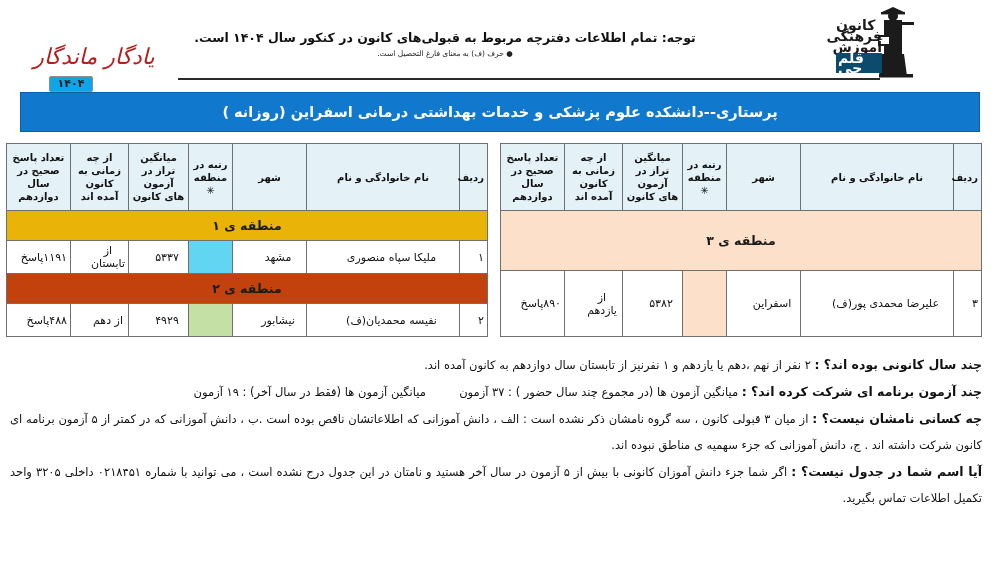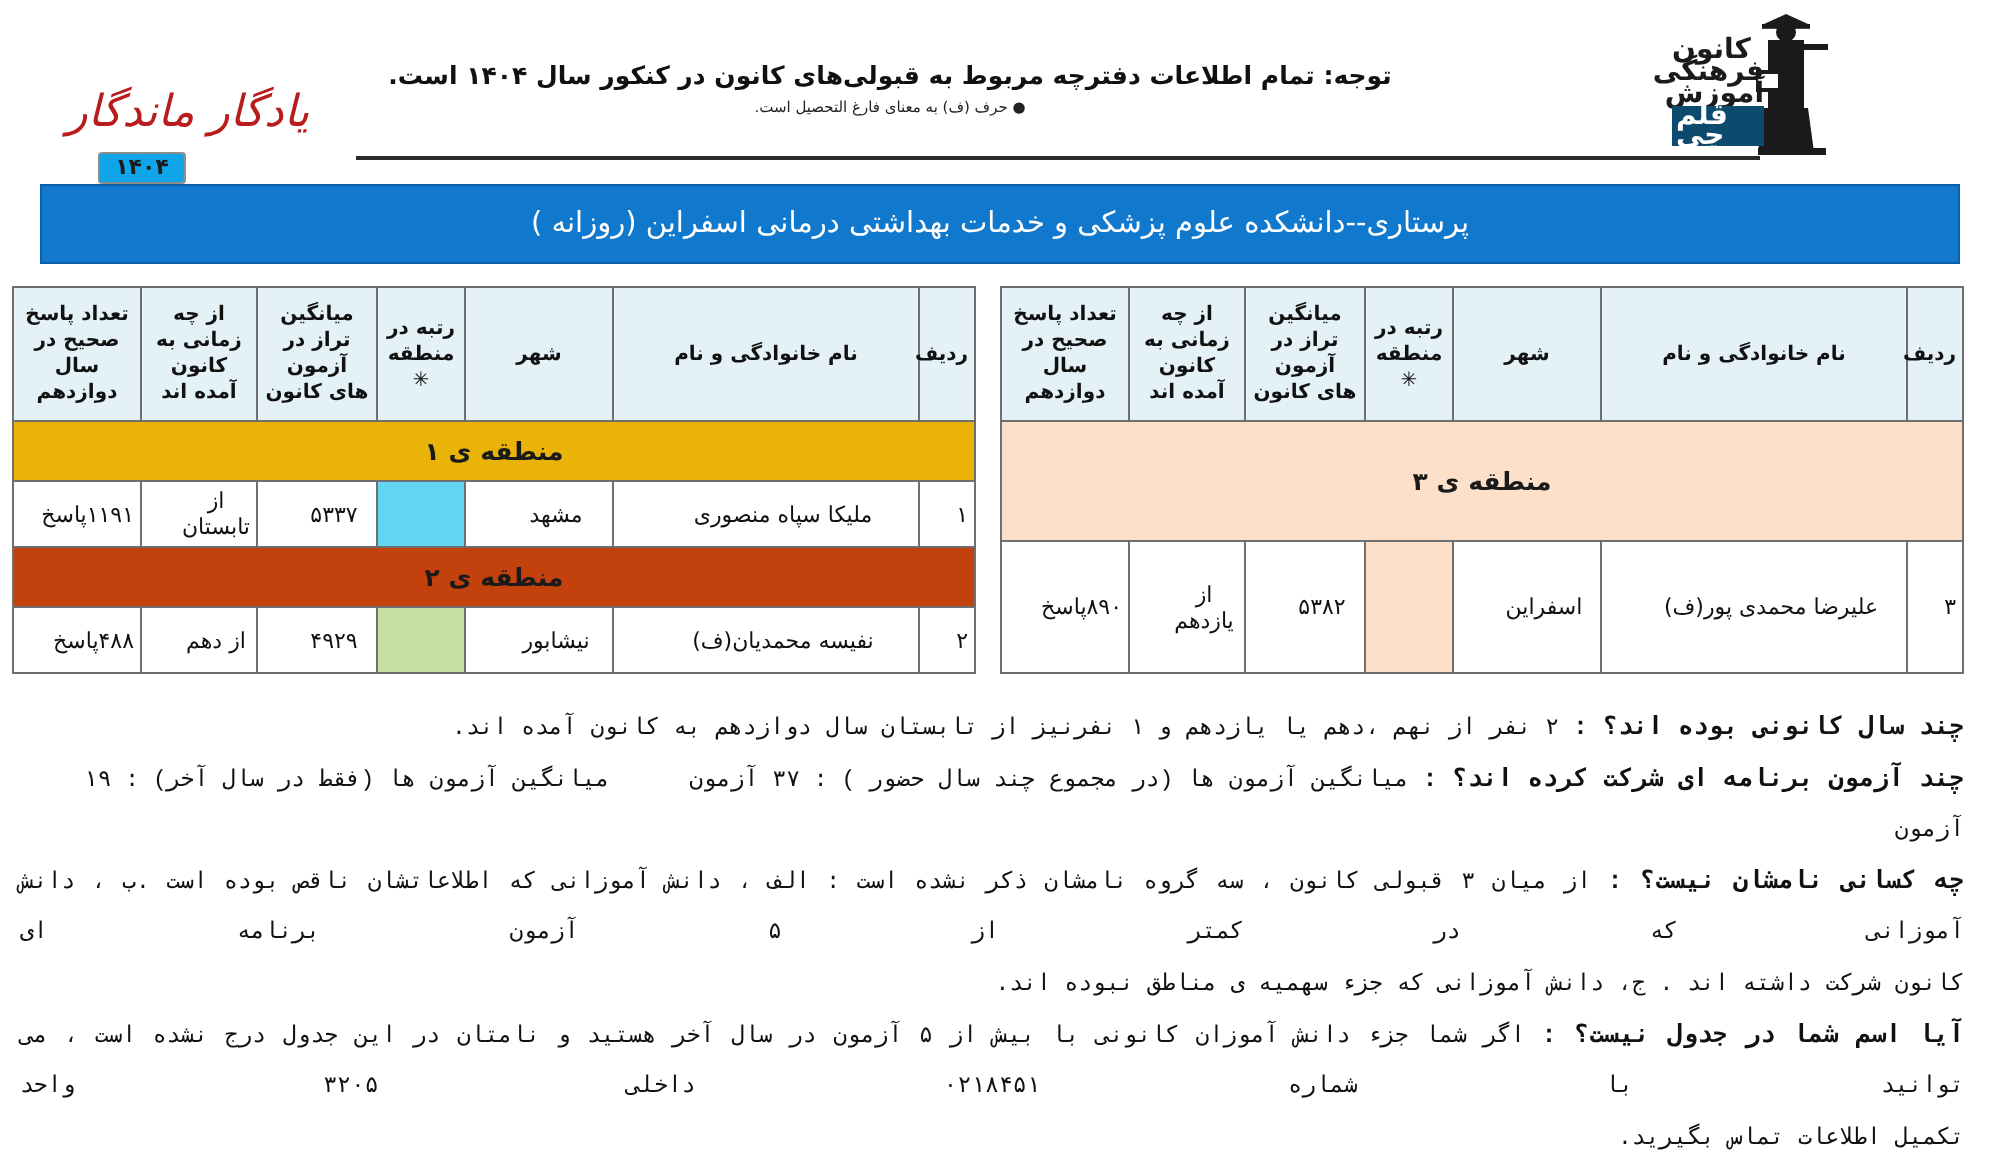--- a/index.html
+++ b/index.html
@@ -132,21 +132,21 @@
     height: 38px;
     background: #1179cd;
     border: 1px solid #0a5fa6;
     display: flex;
     align-items: center;
     justify-content: center;
   }
   .title-bar .title-text {
     color: #ffffff;
     font-size: 14.5px;
-    font-weight: normal;
+    font-weight: bold;
     letter-spacing: -0.2px;
     white-space: nowrap;
   }
 
   
   .tables {
     position: absolute;
     top: 143px;
     right: 18px;
     left: 18px;
@@ -215,21 +215,20 @@
     left: 10px;
     direction: rtl;
     text-align: justify;
   }
   .note-p {
     font-size: 11.5px;
     line-height: 25px;
     color: #111;
     margin: 0 0 1px 0;
     text-align: right;
-    font-family: Liberation Mono, monospace;
   }
   .note-q {
     font-weight: bold;
     font-size: 12.5px;
   }
   .note-p.full { text-align: justify; text-align-last: justify; }
   .gap-wide { display: inline-block; width: 26px; }
 </style>
 </head>
 <body>

